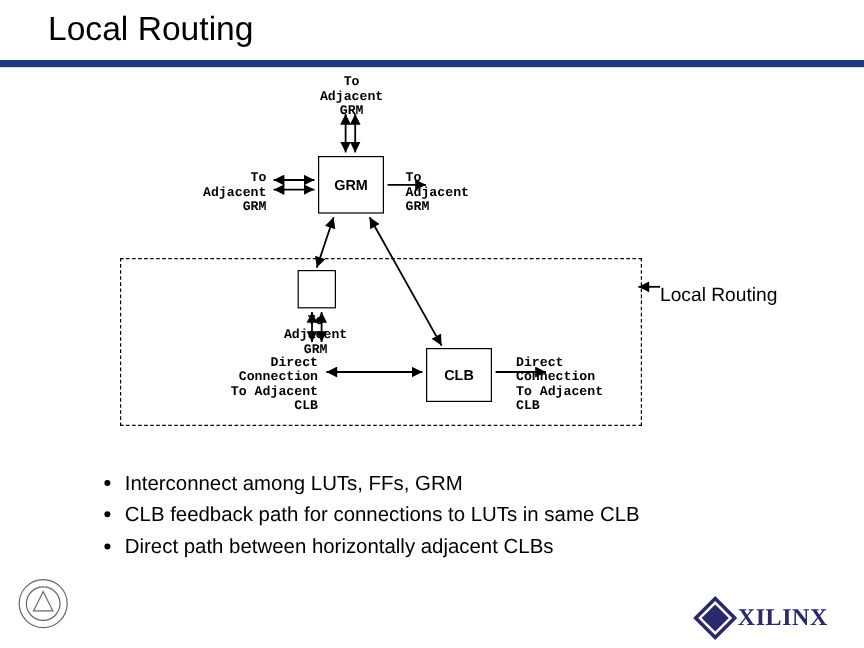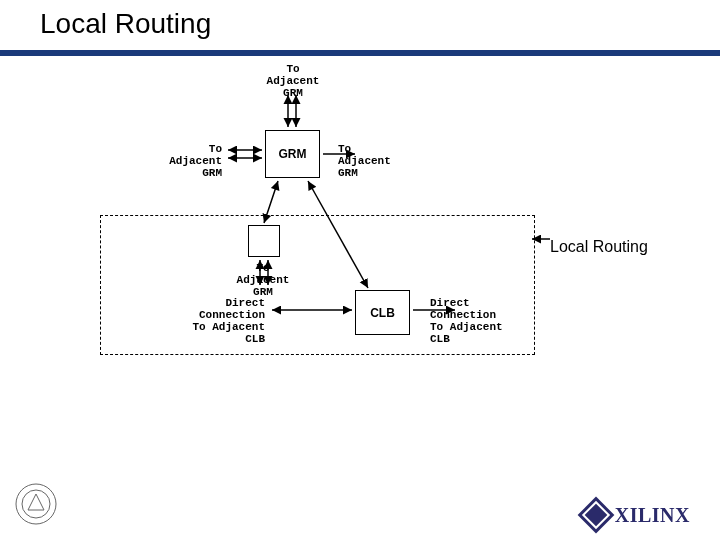--- a/index.html
+++ b/index.html
@@ -83,20 +83,25 @@
       <line x1="172" y1="245" x2="252" y2="245" stroke="#000" stroke-width="1.5" marker-start="url(#ahs)" marker-end="url(#ah)"></line>
 
       <line x1="313" y1="245" x2="355" y2="245" stroke="#000" stroke-width="1.5" marker-end="url(#ah)"></line>
 
       <line x1="432" y1="174" x2="450" y2="174" stroke="#000" stroke-width="1.5" marker-start="url(#ahs)"></line>
     </svg>
   </div>
 
   <div class="routing-label">Local Routing</div>
 
+  <ul class="bullets">
+    <li>Interconnect among LUTs, FFs, GRM</li>
+    <li>CLB feedback path for connections to LUTs in same CLB</li>
+    <li>Direct path between horizontally adjacent CLBs</li>
+  </ul>
 
   <div class="footer-left">
     <svg width="48" height="48">
       <circle cx="24" cy="24" r="20" fill="none" stroke="#676767" stroke-width="1"></circle>
       <circle cx="24" cy="24" r="14" fill="none" stroke="#676767" stroke-width="1"></circle>
       <path d="M16 30 L24 14 L32 30 Z" fill="none" stroke="#676767" stroke-width="1"></path>
     </svg>
   </div>
 
   <div class="footer-right">

